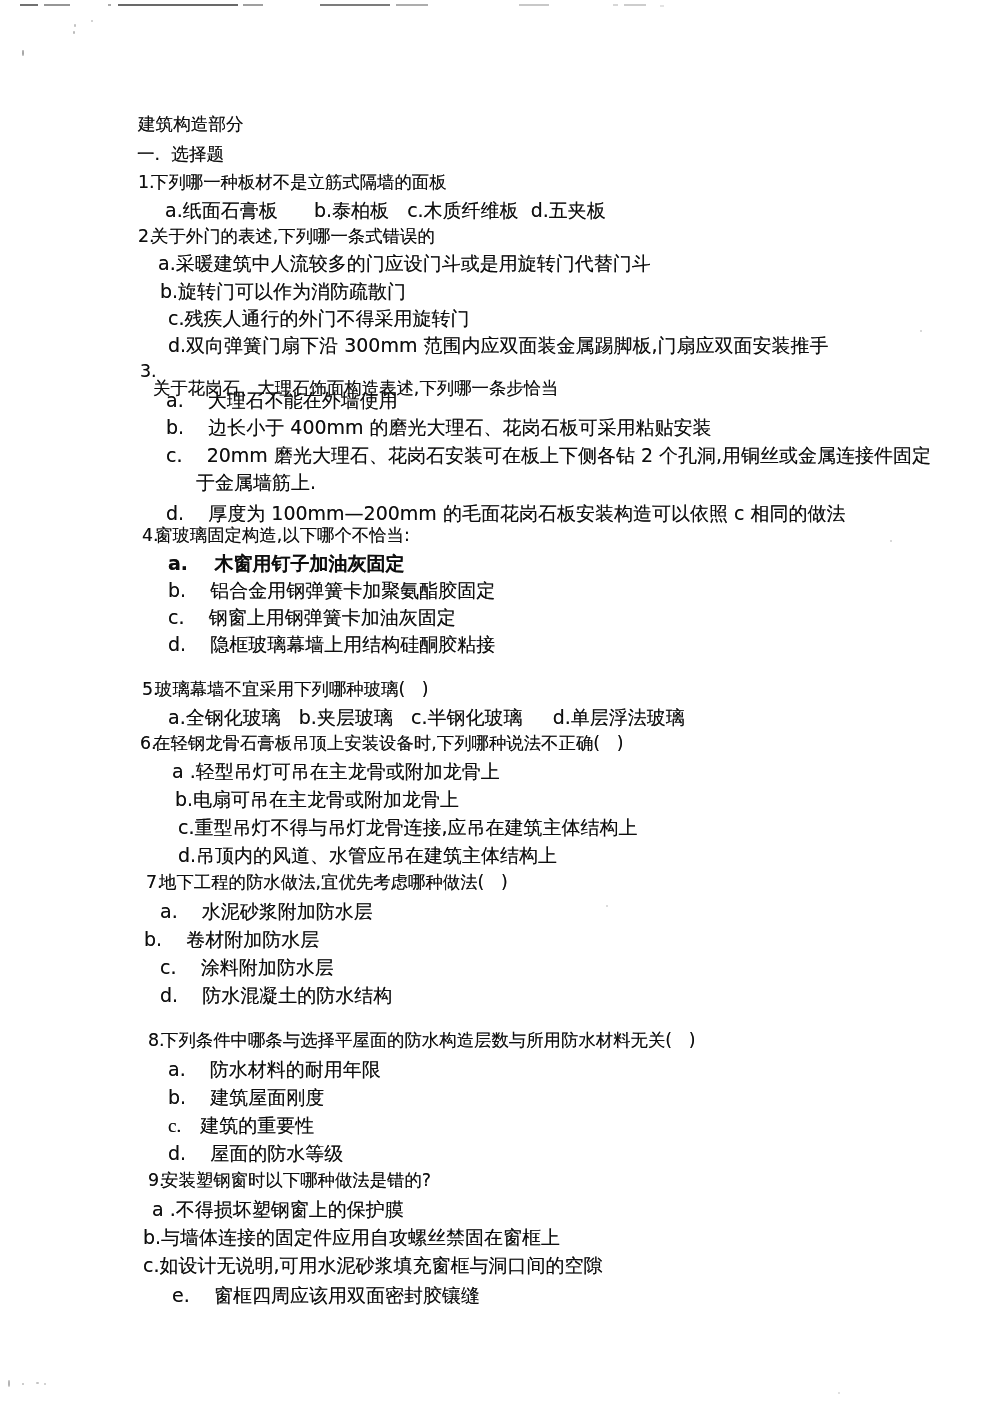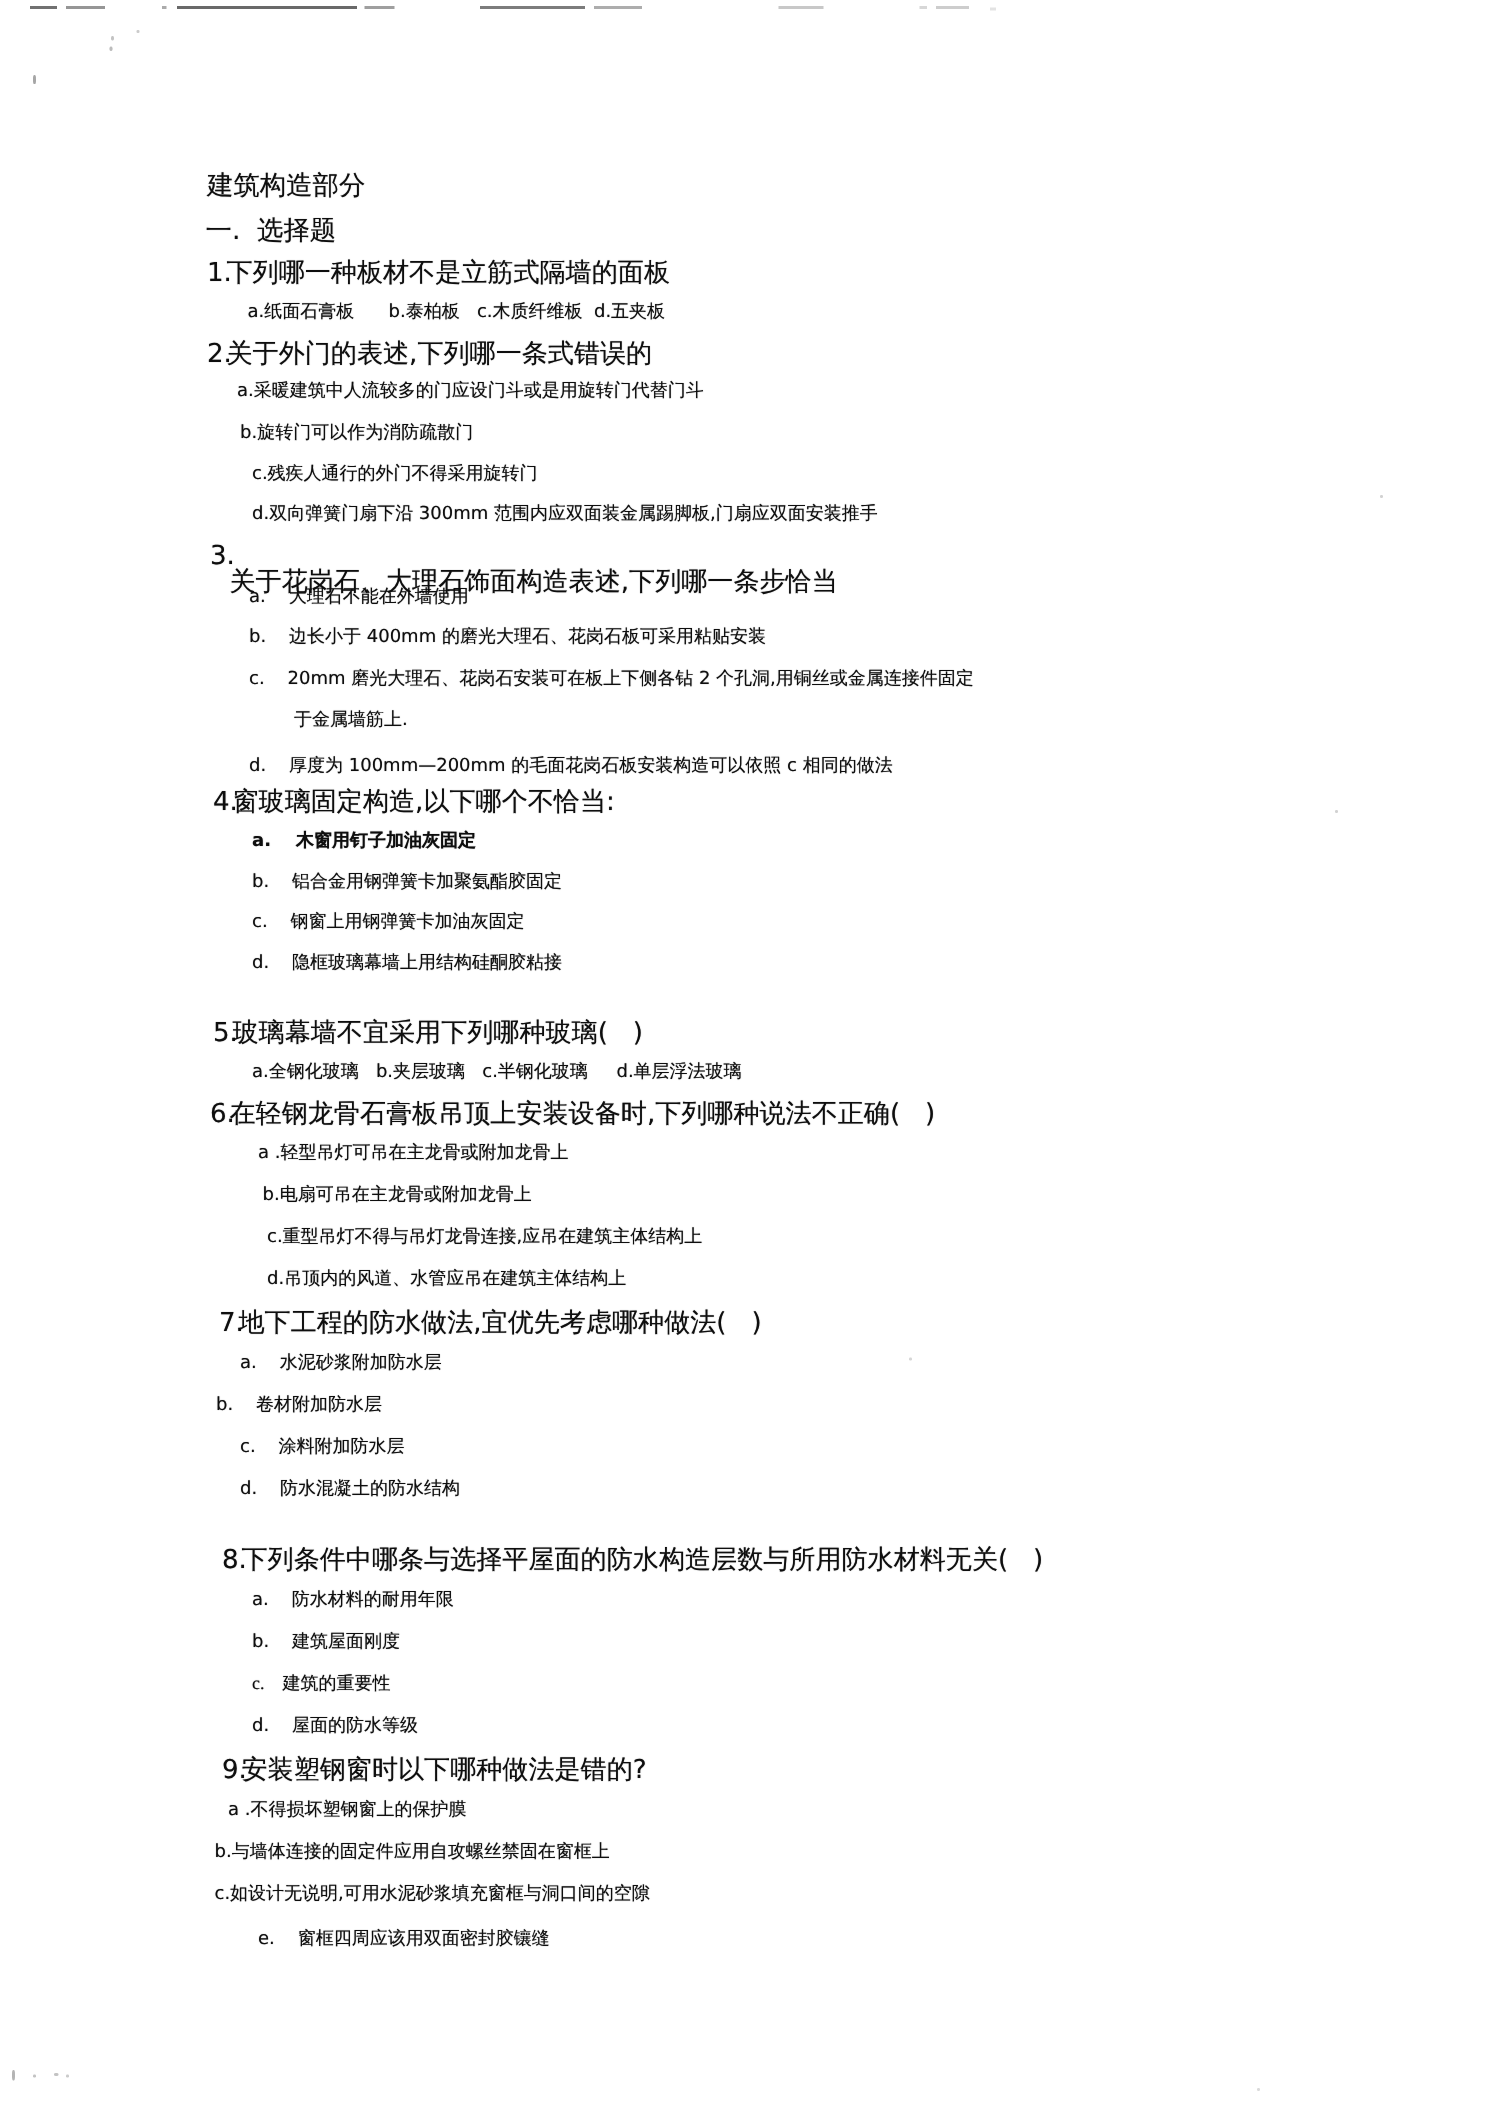--- a/index.html
+++ b/index.html
@@ -64,21 +64,21 @@
     -webkit-font-smoothing: none;
   }
   .line {
     position: absolute;
     white-space: pre;
     font-family: "DejaVu Sans", "Liberation Sans", sans-serif;
     color: #161616;
     text-shadow: 0 0 .65px rgba(20,20,20,.55);
   }
   .q      { font-size: 17.4px; }
-  .opt    { font-size: 12px; }
+  .opt    { font-size: 19px; }
   .title  { font-size: 17.6px; }
 
   
   .doc .line { filter: contrast(1.08); }
 </style>
 </head>
 <body>
 
 <div class="page">
 

